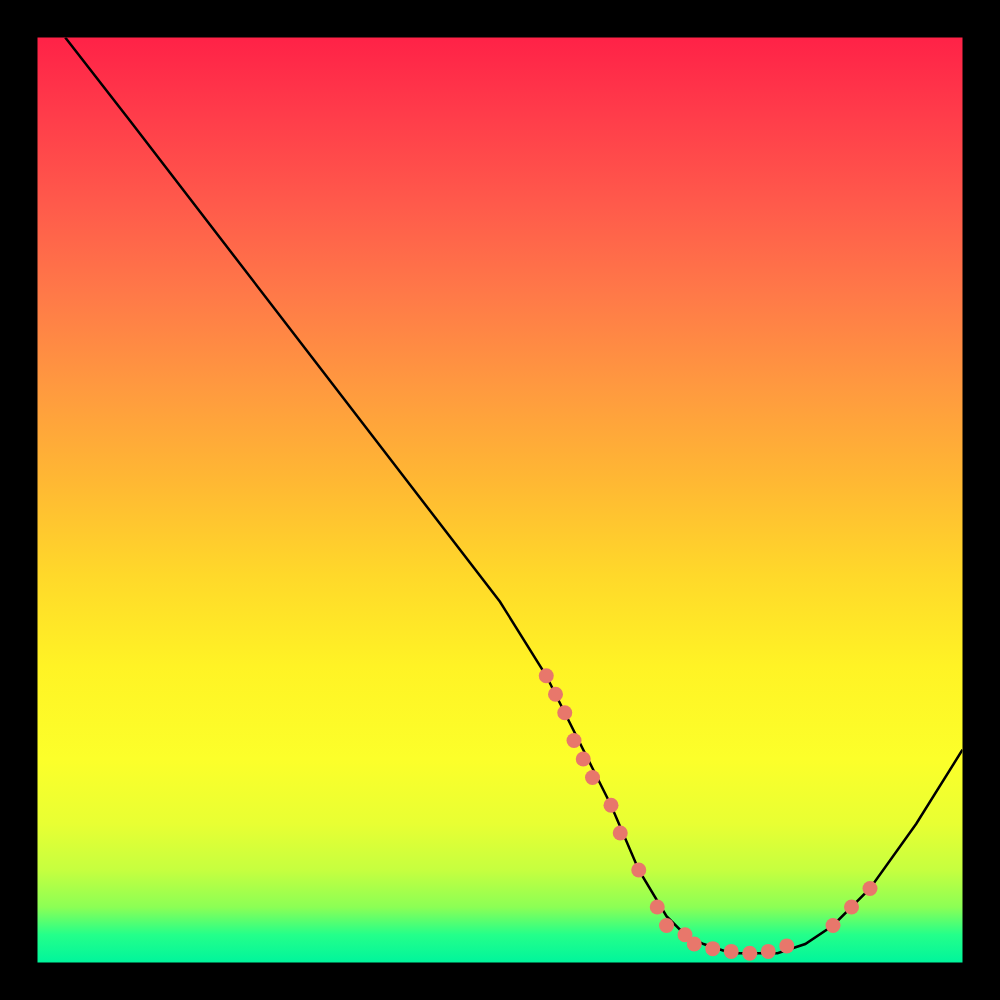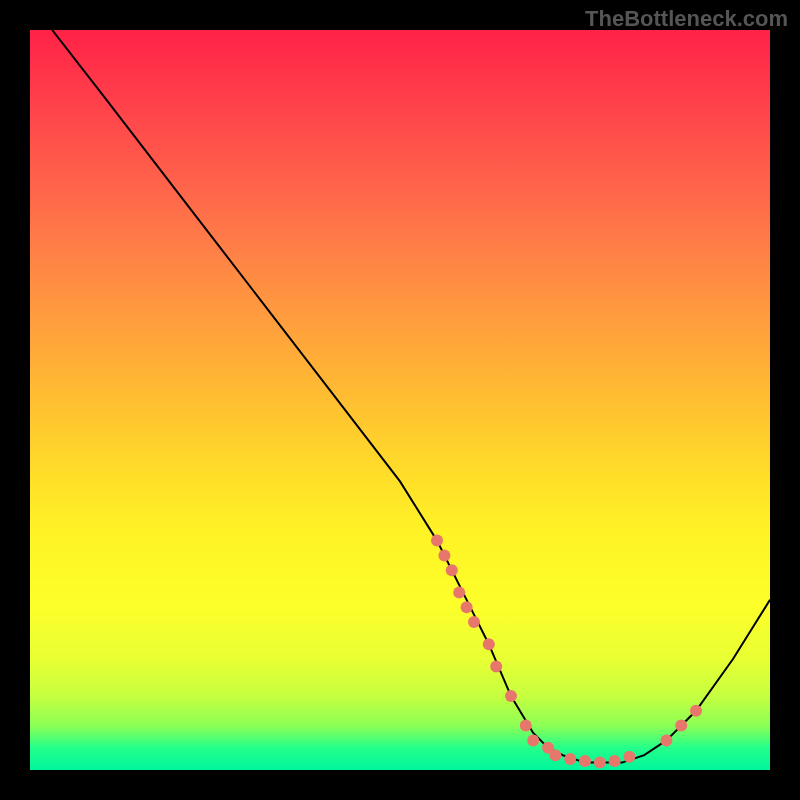--- a/index.html
+++ b/index.html
@@ -41,21 +41,20 @@
     position: absolute;
     left: 0; top: 0;
     width: 100%; height: 100%;
     pointer-events: none;
   }
 </style>
 </head>
 <body>
 
 <div class="container">
-  <div class="watermark">TheBottleneck.com</div>
   <div class="plot">
     <svg class="curve" viewBox="0 0 740 740" preserveAspectRatio="none">
       <path id="curve-path" fill="none" stroke-width="2" d="M22.2 0.0 L74.0 66.6 L148.0 162.8 L222.0 259.0 L296.0 355.2 L370.0 451.4 L407.0 510.6 L444.0 584.6 L458.8 614.2 L481.0 666.0 L503.2 703.0 L518.0 717.8 L532.8 725.2 L555.0 732.6 L577.2 732.6 L592.0 732.6 L614.2 725.2 L636.4 710.4 L666.0 680.8 L703.0 629.0 L740.0 569.8" stroke="#000000"></path>
       <g id="markers-group">
           <circle cx="407.0" cy="510.6" r="6" fill="#e8776b"></circle>
           <circle cx="414.4" cy="525.4" r="6" fill="#e8776b"></circle>
           <circle cx="421.8" cy="540.2" r="6" fill="#e8776b"></circle>
           <circle cx="429.2" cy="562.4" r="6" fill="#e8776b"></circle>
           <circle cx="436.6" cy="577.2" r="6" fill="#e8776b"></circle>
           <circle cx="444.0" cy="592.0" r="6" fill="#e8776b"></circle>

